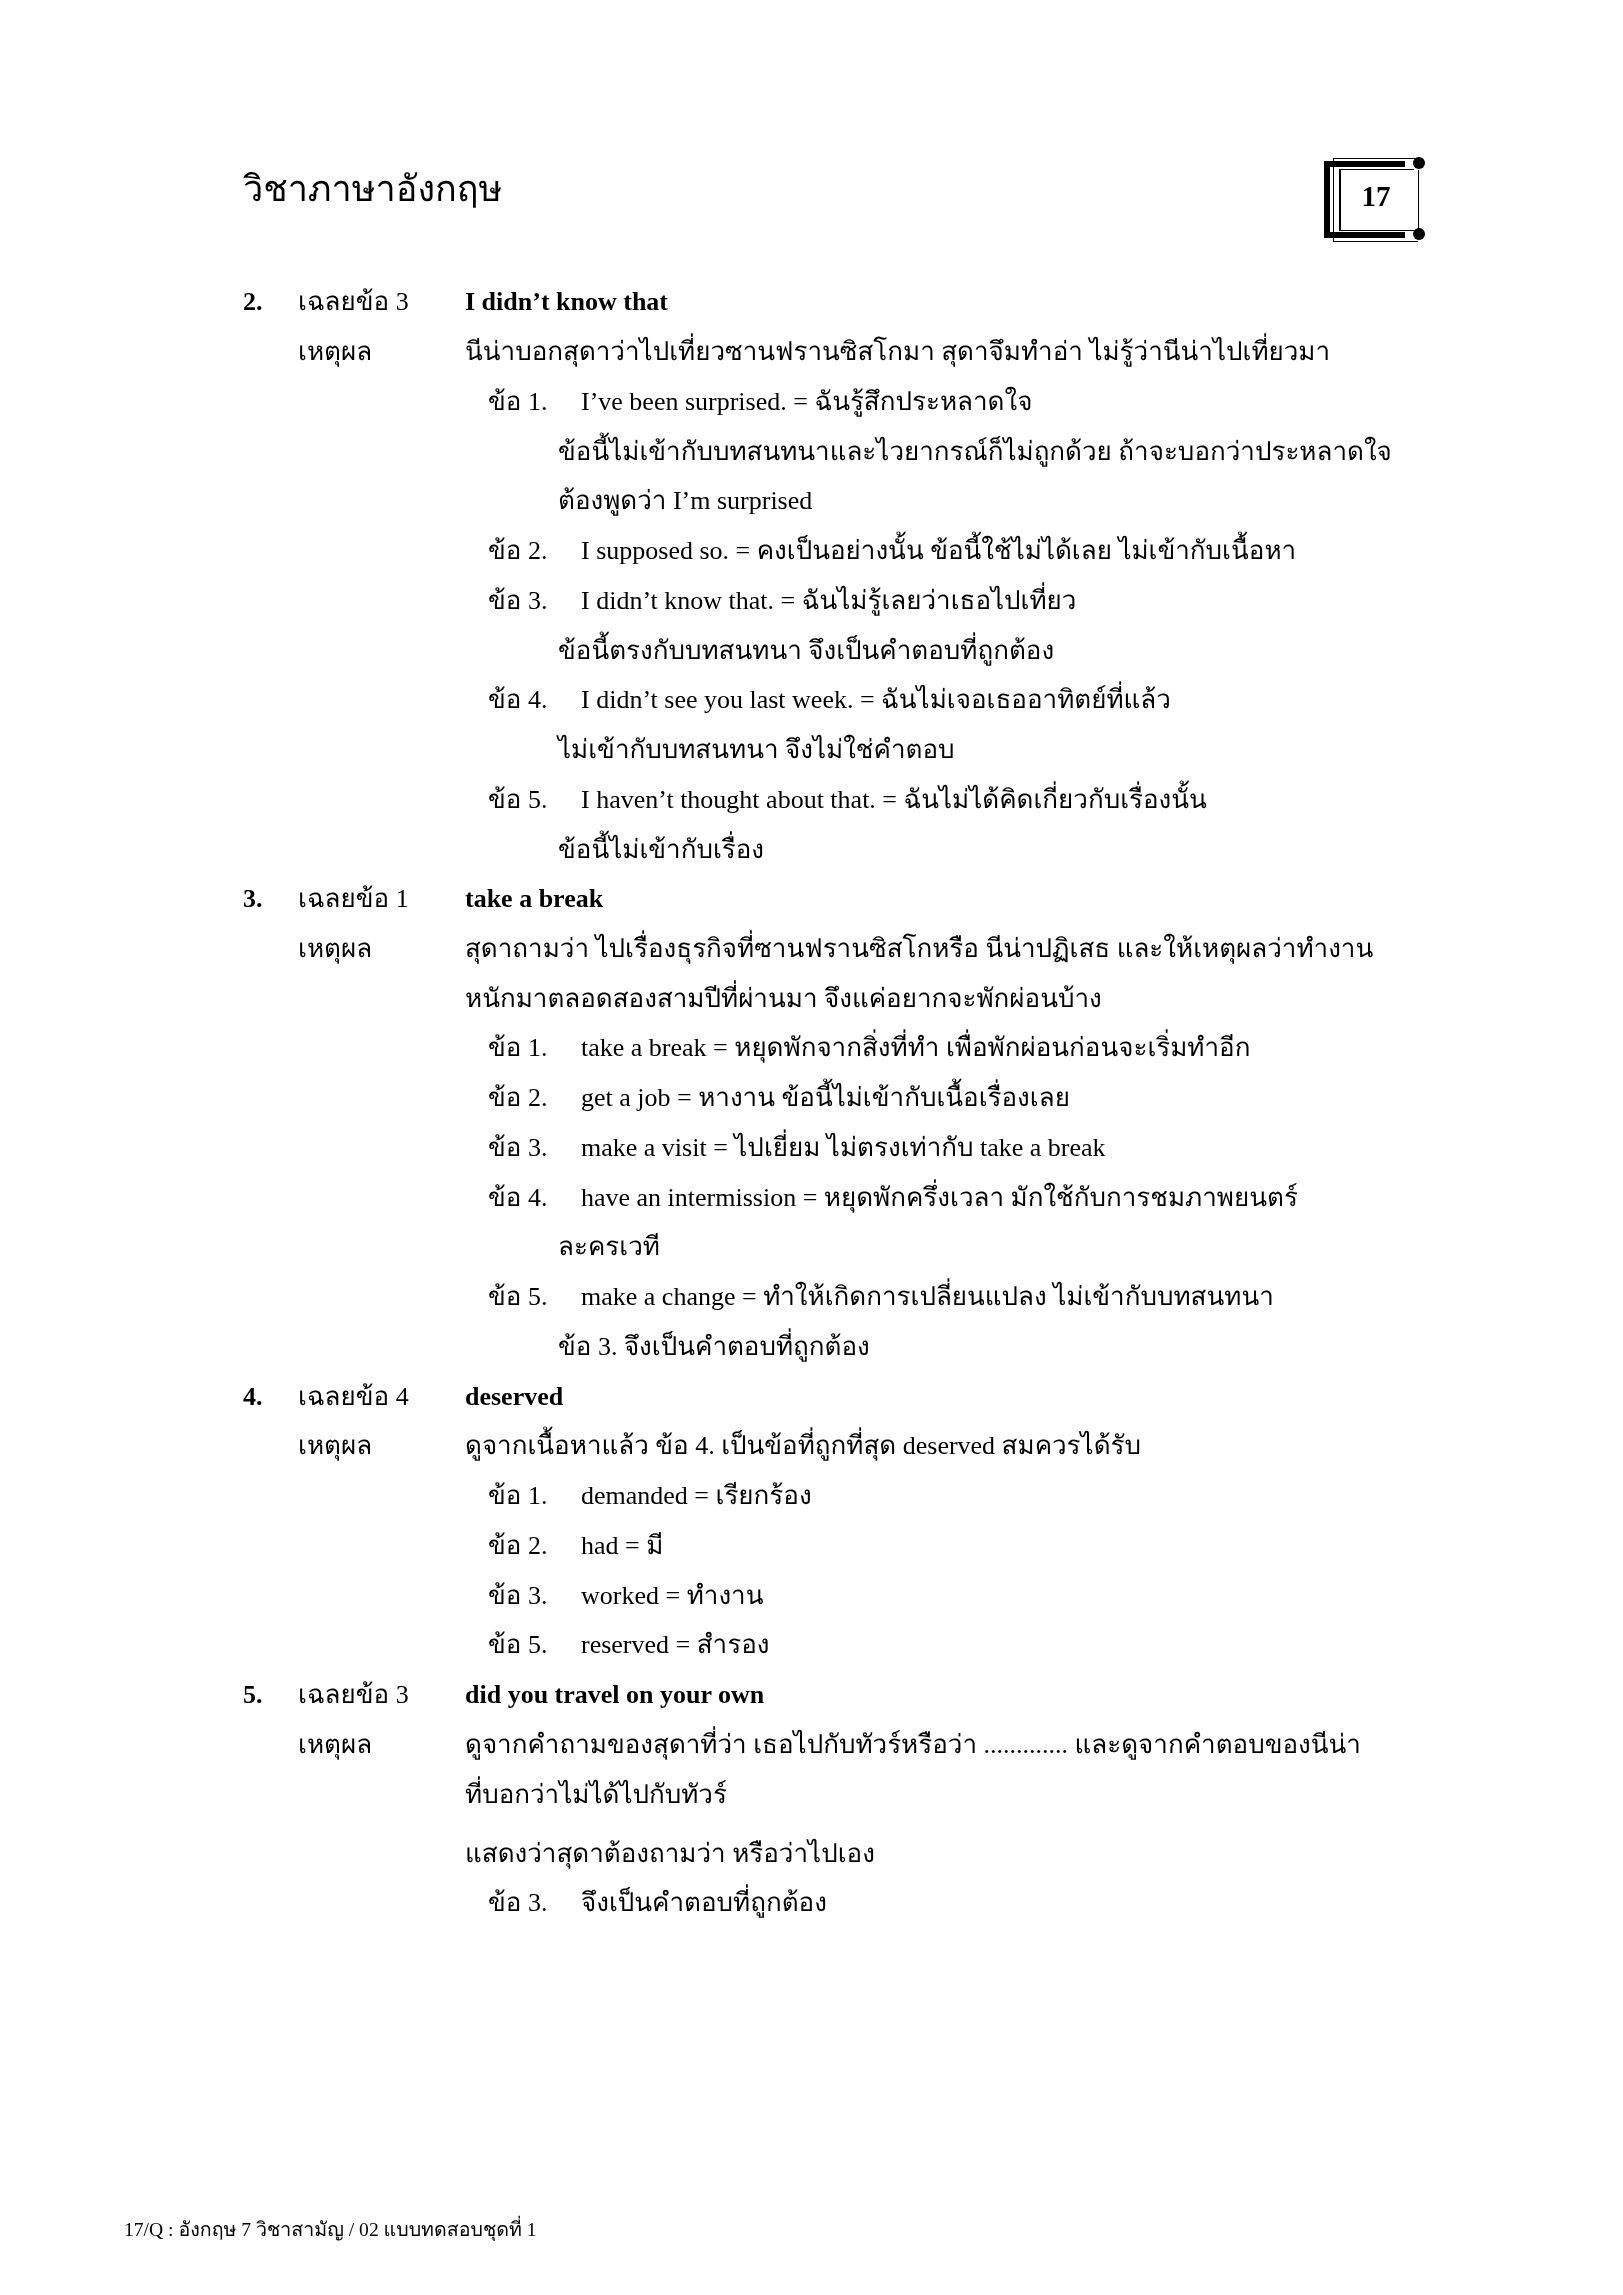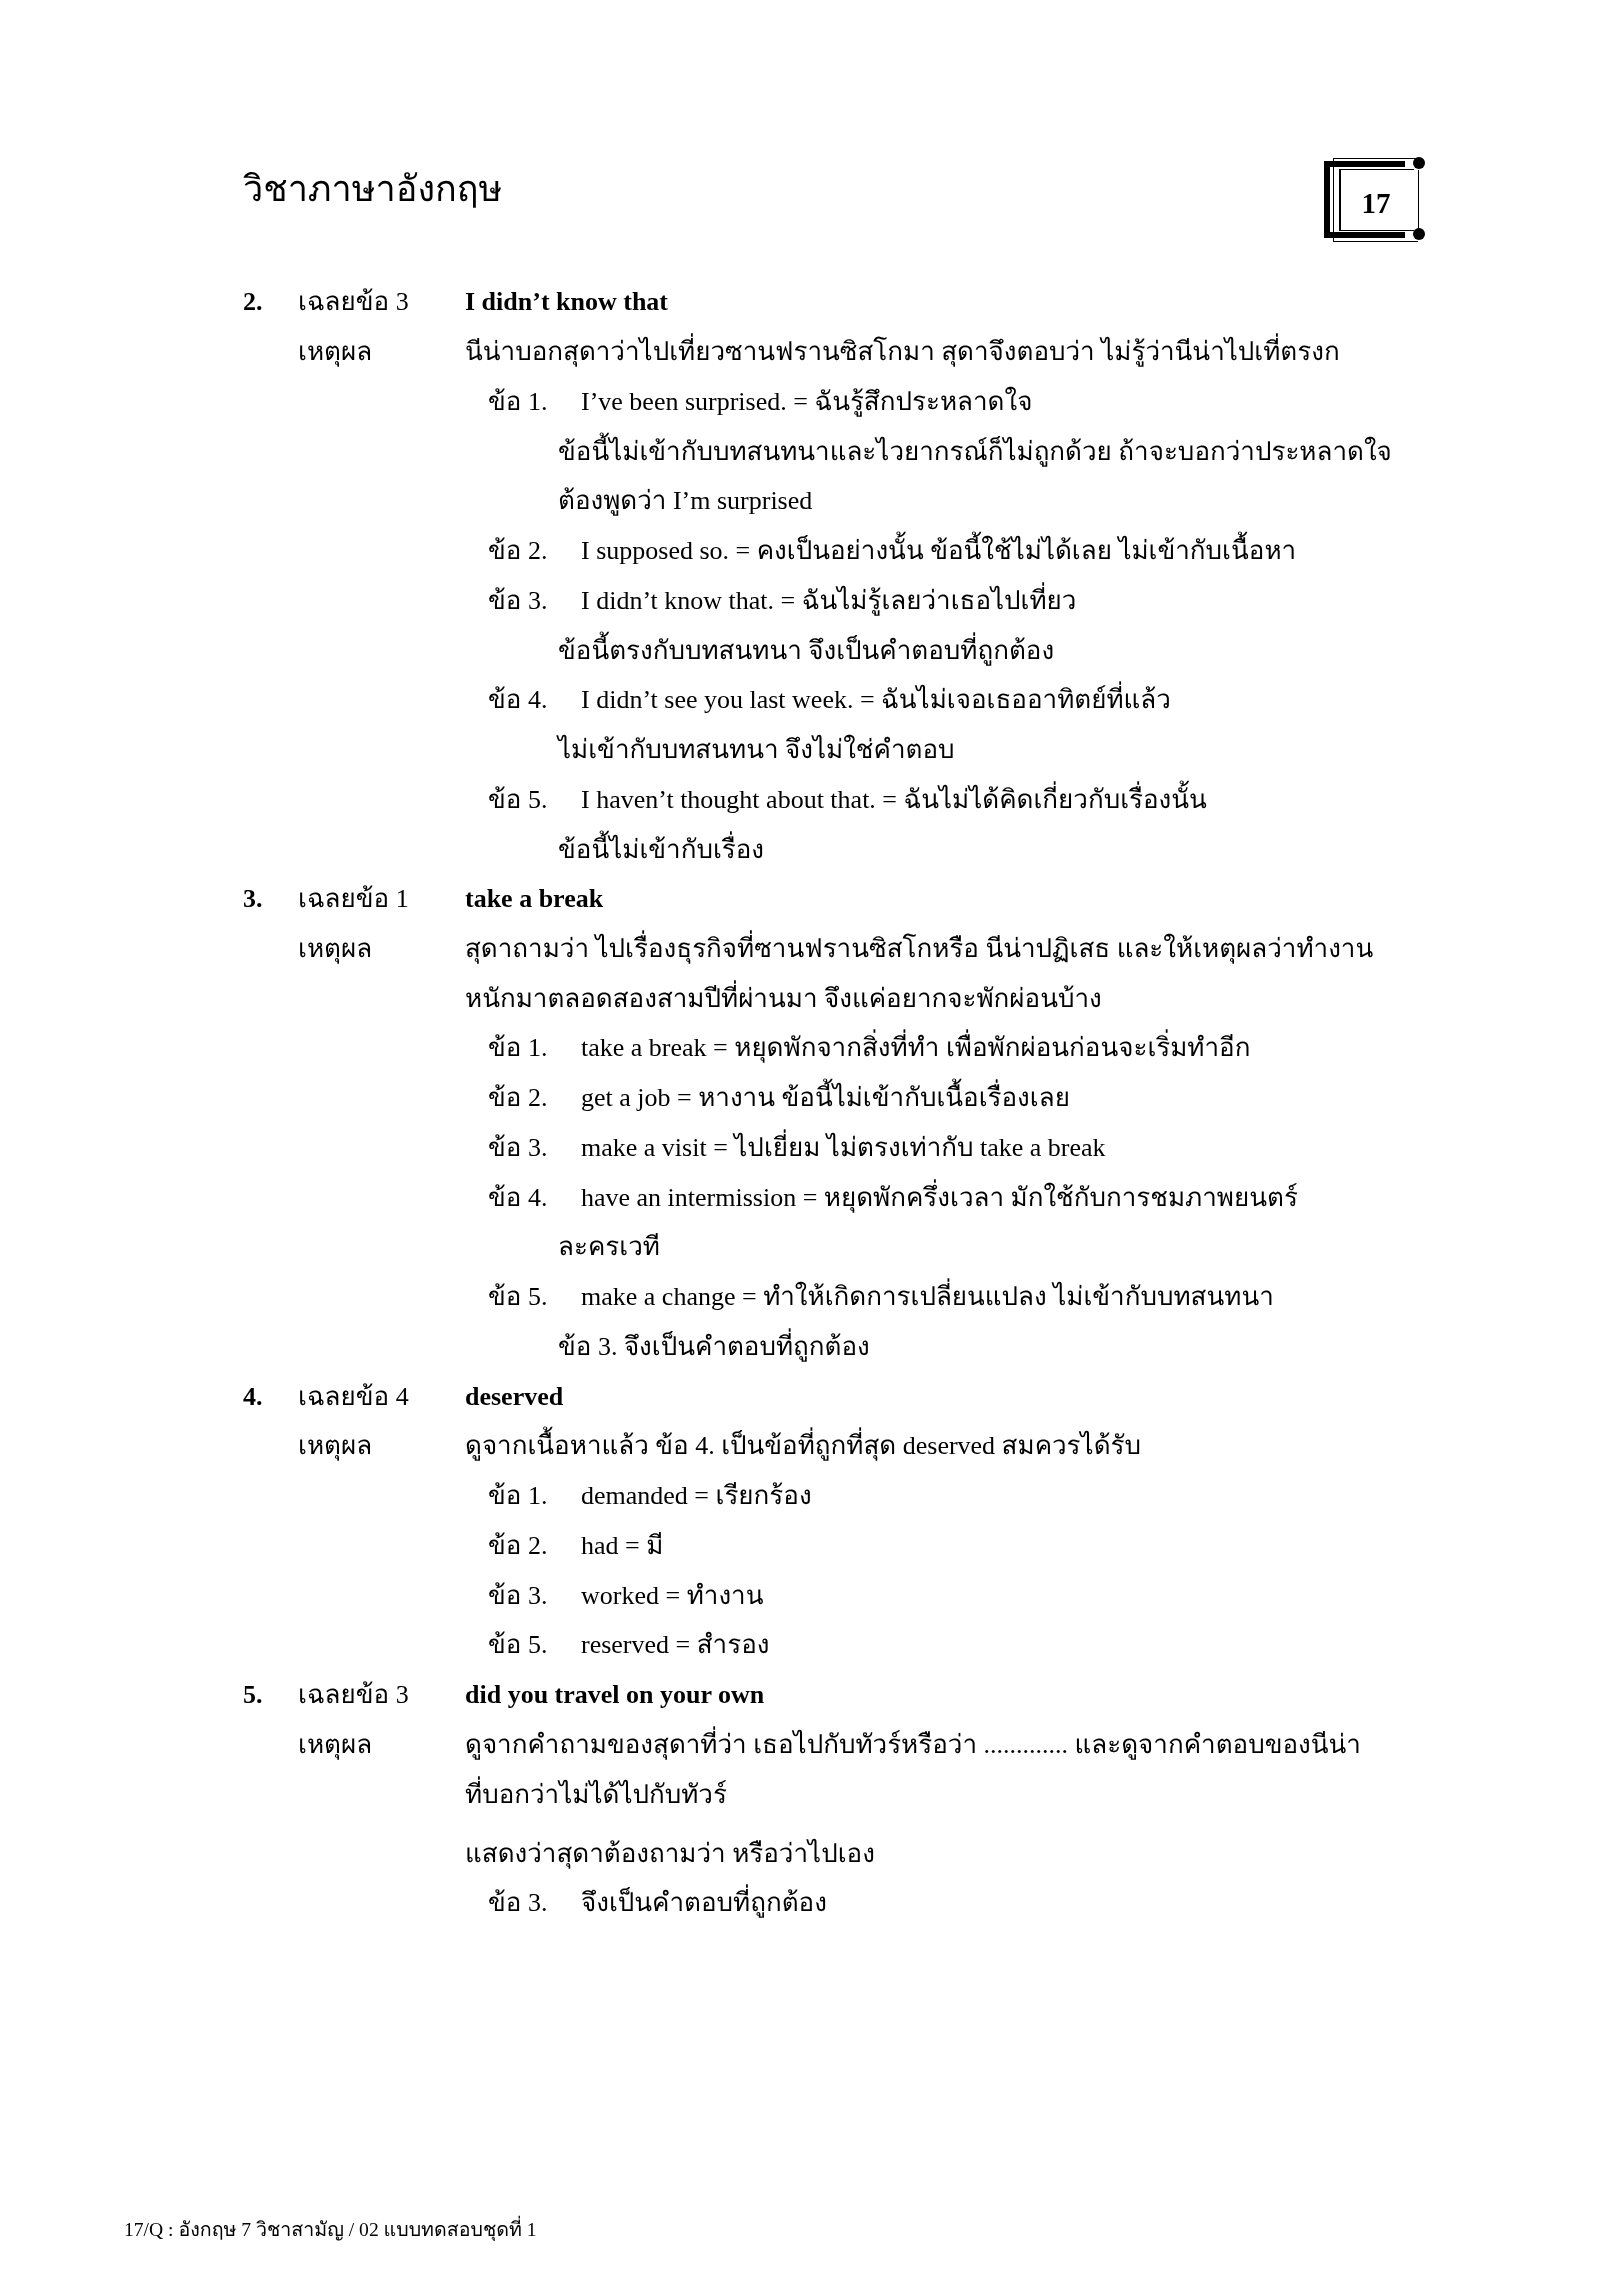--- a/index.html
+++ b/index.html
@@ -10,21 +10,21 @@
   .pnb-thick { position: absolute; left: 0; top: 5.2px; width: 81px; height: 77px;
                border-left: 6.5px solid #000; border-top: 6.5px solid #000; border-bottom: 6.5px solid #000; box-sizing: border-box; }
   .pnb-thin-outer { position: absolute; left: 9.2px; top: 2px; width: 85px; height: 84px;
                border: 1.3px solid #000; border-right: none; box-sizing: border-box; }
   .pnb-thin-inner { position: absolute; left: 15px; top: 13px; width: 75px; height: 62px;
                border-left: 2.6px solid #000; border-top: 1.3px solid #000; border-bottom: 1.3px solid #000; box-sizing: border-box; }
   .pnb-right-line { position: absolute; left: 94px; top: 14.4px; width: 1.3px; height: 60px; background: #000; }
   .pnb-dot { position: absolute; left: 89px; width: 11.8px; height: 11.8px; border-radius: 50%; background: #000; }
   .pnb-dot.top { top: 1.3px; } .pnb-dot.bottom { top: 72px; }
   .pnb-num { position: absolute; left: 19.6px; top: 26px; width: 65px; text-align: center;
-             font-weight: bold; font-size: 29px; line-height: 1; margin-top: 7px; }
+             font-weight: bold; font-size: 29px; line-height: 1; }
 
   .content { position: absolute; left: 0; top: 0; width: 1623px; }
   .row { position: absolute; font-size: 26px; line-height: 1; white-space: nowrap; }
   .num-col { left: 243px; font-weight: bold; }
   .label-col { left: 298px; }
   .answer-col { left: 465px; font-weight: bold; text-align: right; }
   .text-col { left: 465px; }
   .indent-col { left: 558px; }
   .choice-col { left: 465px; margin-left: 23px; }
   .choice-col .cnum { display: inline-block; min-width: 93px; }
@@ -45,21 +45,21 @@
   <div class="pnb-dot bottom"></div>
   <div class="pnb-num">17</div>
 </div>
 
 <div class="content">
 
   <div class="row num-col" style="top:289px">2.</div>
   <div class="row label-col" style="top:289px">เฉลยข้อ 3</div>
   <div class="row answer-col" style="top:289px">I didn’t know that</div>
   <div class="row label-col" style="top:339px">เหตุผล</div>
-  <div class="row text-col" style="top:339px">นีน่าบอกสุดาว่าไปเที่ยวซานฟรานซิสโกมา  สุดาจึงตอบว่า  ไม่รู้ว่านีน่าไปเที่ตรงก</div>
+  <div class="row text-col" style="top:339px">นีน่าบอกสุดาว่าไปเที่ยวซานฟรานซิสโกมา  สุดาจึมทำอ่า  ไม่รู้ว่านีน่าไปเที่ยวมา</div>
 
   <div class="row choice-col" style="top:389px"><span class="cnum">ข้อ 1.</span><span>I’ve been surprised. = ฉันรู้สึกประหลาดใจ</span></div>
   <div class="row indent-col" style="top:439px">ข้อนี้ไม่เข้ากับบทสนทนาและไวยากรณ์ก็ไม่ถูกด้วย ถ้าจะบอกว่าประหลาดใจ</div>
   <div class="row indent-col" style="top:488px">ต้องพูดว่า I’m  surprised</div>
 
   <div class="row choice-col" style="top:538px"><span class="cnum">ข้อ 2.</span><span>I supposed so. = คงเป็นอย่างนั้น  ข้อนี้ใช้ไม่ได้เลย  ไม่เข้ากับเนื้อหา</span></div>
 
   <div class="row choice-col" style="top:588px"><span class="cnum">ข้อ 3.</span><span>I didn’t know that.  =  ฉันไม่รู้เลยว่าเธอไปเที่ยว</span></div>
   <div class="row indent-col" style="top:638px">ข้อนี้ตรงกับบทสนทนา  จึงเป็นคำตอบที่ถูกต้อง</div>
 

